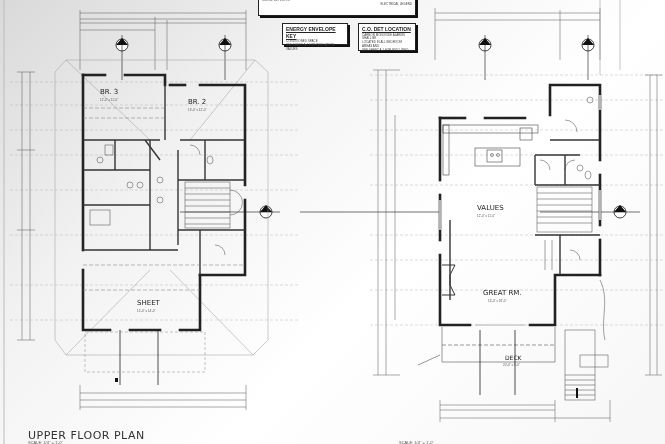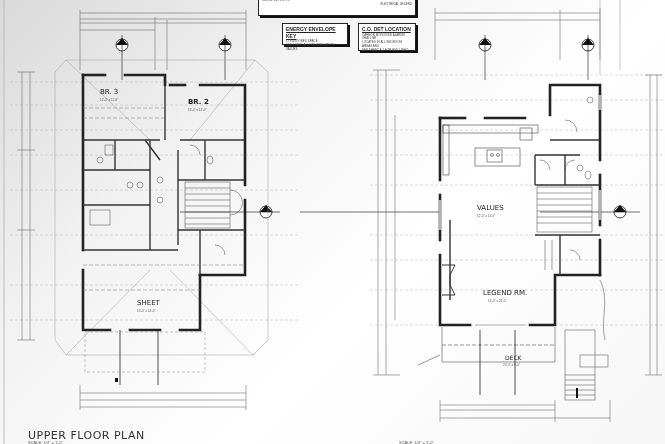--- a/index.html
+++ b/index.html
@@ -355,28 +355,28 @@
 
 <div class="key-box" style="left:358px; top:23px; width:50px; height:22px;">
   <div class="key-title">C.O. DET LOCATION</div>
   <div class="key-line">CARBON MONOXIDE ALARMS SHALL BE</div>
   <div class="key-line">LOCATED IN ALL BEDROOM AREAS AND</div>
   <div class="key-line">SEE SHEET A-1 FOR ADD'L INFO</div>
 </div>
 
 <div class="room-label" style="left:100px; top:89px;">BR. 3</div>
 <div class="room-sub" style="left:100px; top:98px;">12'-0" x 11'-0"</div>
-<div class="room-label" style="left:188px; top:99px;font-weight:bold;">BR. 2</div>
+<div class="room-label" style="left:188px; top:99px;">BR. 2</div>
 <div class="room-sub" style="left:188px; top:108px;">13'-0" x 12'-0"</div>
 <div class="room-label" style="left:137px; top:300px;">SHEET</div>
 <div class="room-sub" style="left:137px; top:309px;">15'-0" x 14'-0"</div>
 
 <div class="room-label" style="left:477px; top:205px;">VALUES</div>
 <div class="room-sub" style="left:477px; top:214px;">12'-0" x 11'-0"</div>
-<div class="room-label" style="left:483px; top:290px;">LEGEND RM.</div>
+<div class="room-label" style="left:483px; top:290px;">GREAT RM.</div>
 <div class="room-sub" style="left:488px; top:299px;">16'-0" x 18'-0"</div>
 <div class="room-label" style="left:505px; top:355px; font-size:6px;">DECK</div>
 <div class="room-sub" style="left:503px; top:363px;">20'-0" x 8'-0"</div>
 
 <div class="plan-title" style="left:28px; top:429px;">UPPER FLOOR PLAN</div>
 <div class="plan-scale" style="left:28px; top:440px;">SCALE: 1/4" = 1'-0"</div>
 <div class="plan-scale" style="left:399px; top:440px;">SCALE: 1/4" = 1'-0"</div>
 </div>
 
 </body></html>

